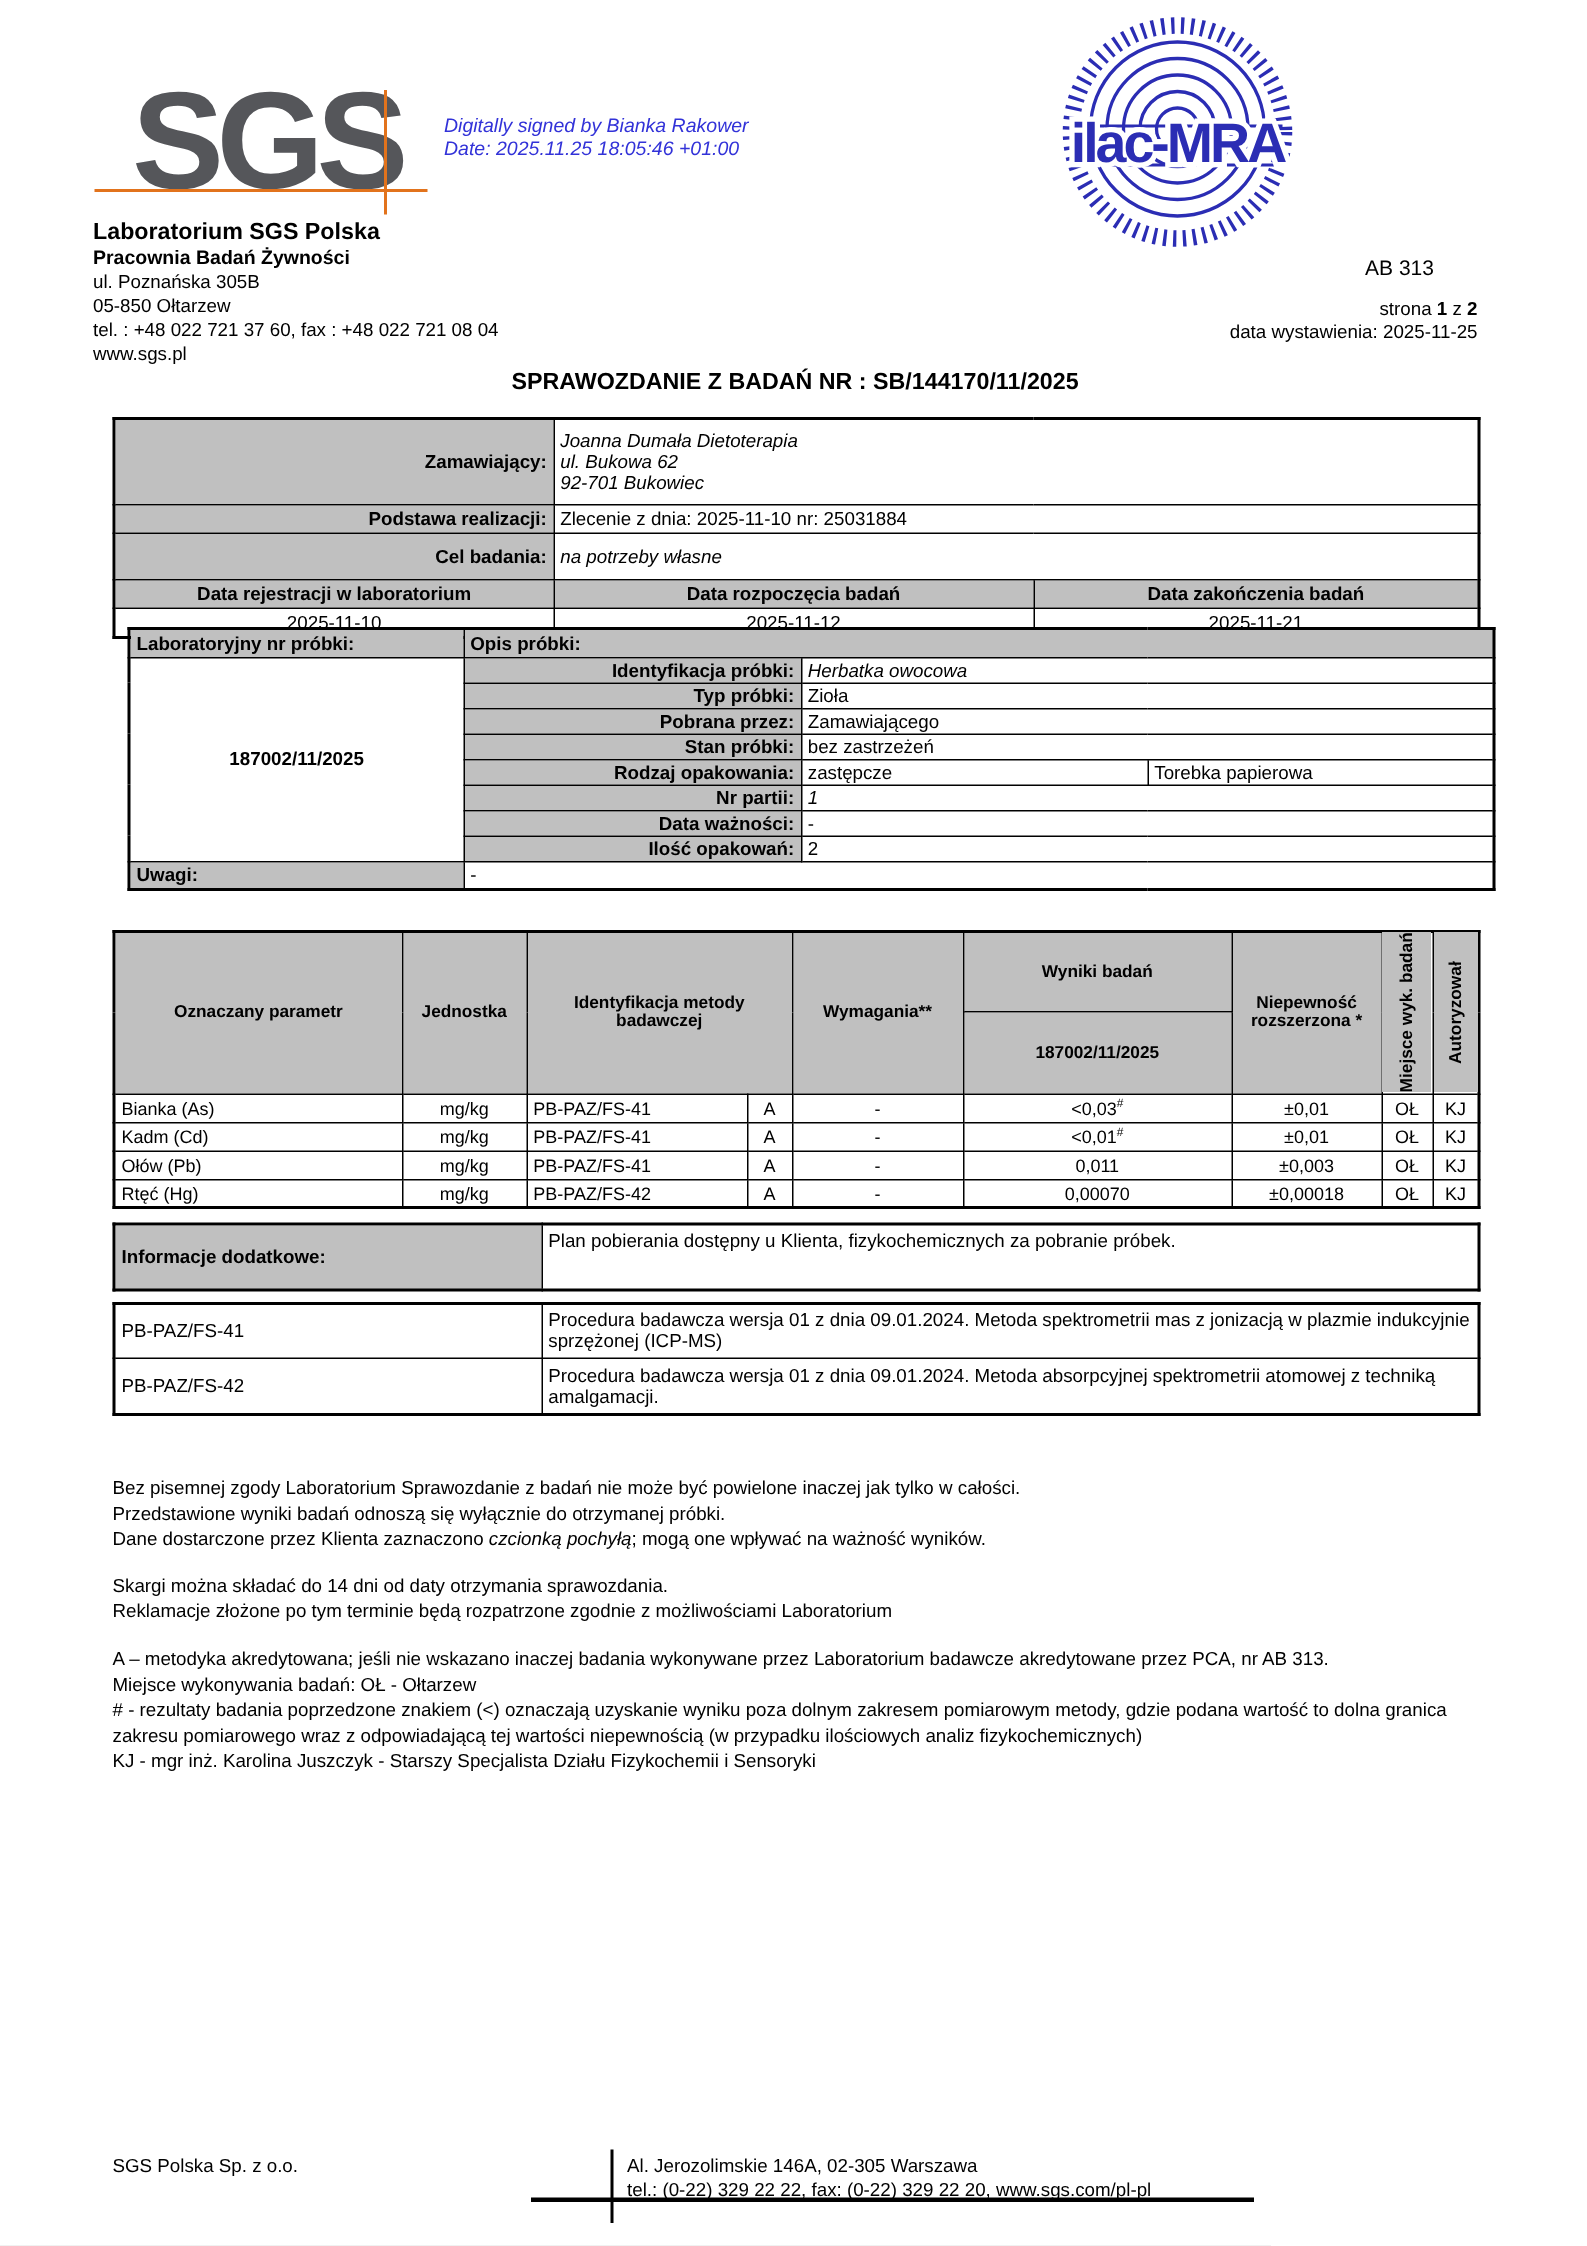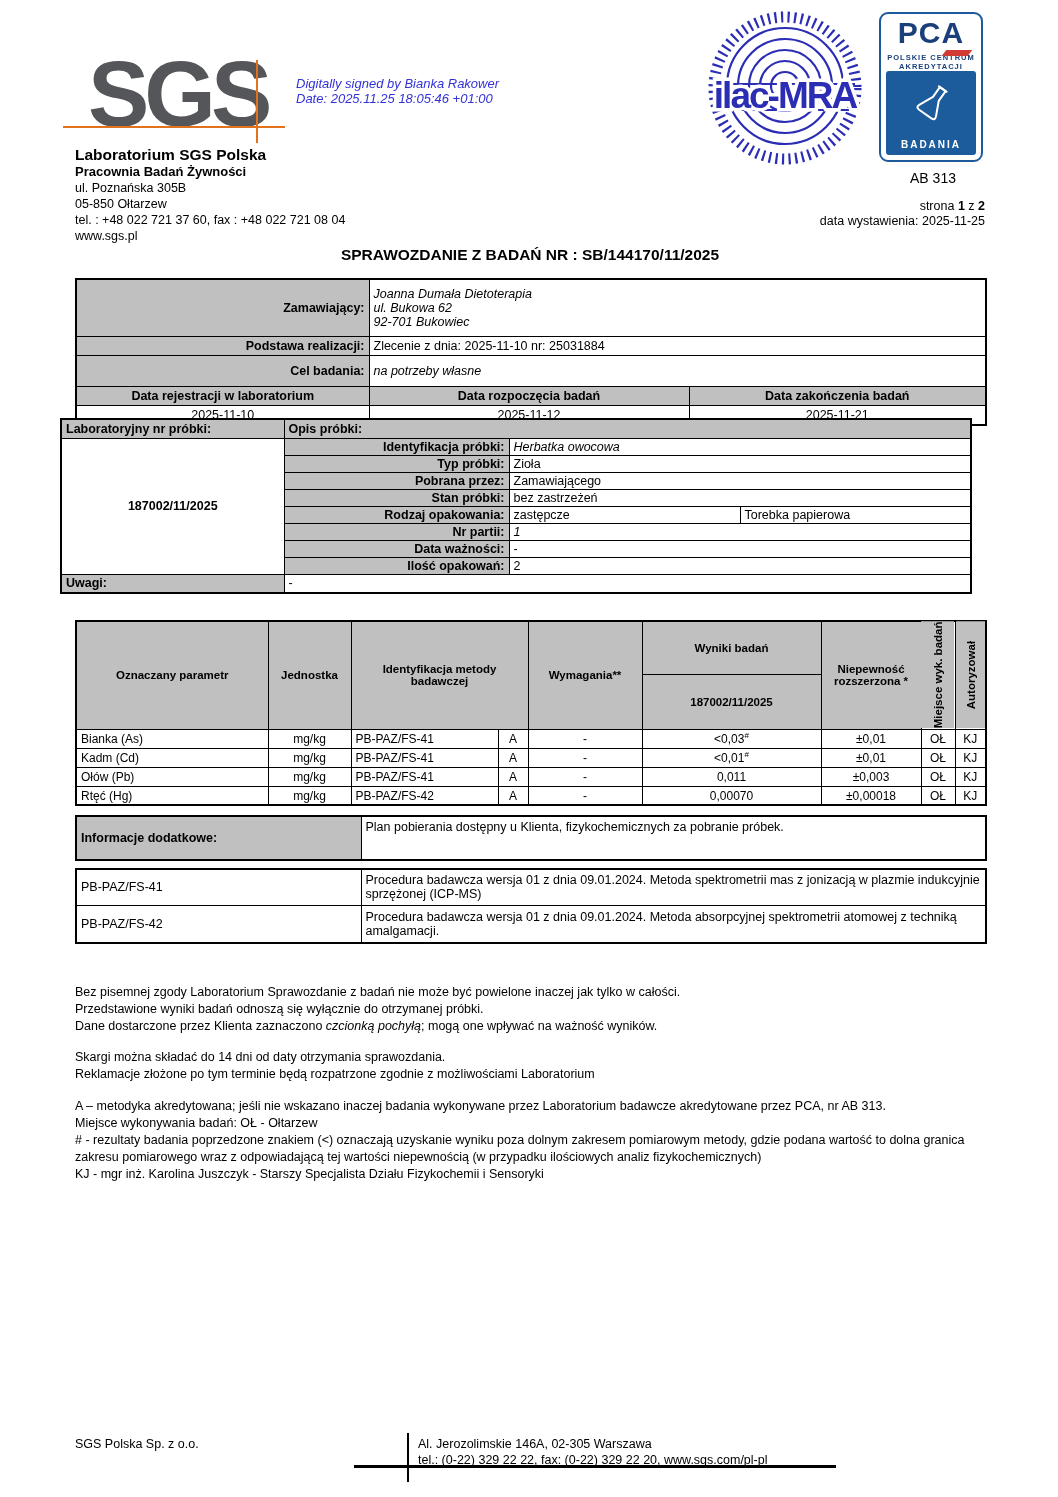--- a/index.html
+++ b/index.html
@@ -10,21 +10,21 @@
   }
   .abs { position:absolute; }
 
   
   .sgs-logo { left:88px; top:48px; font-size:92px; font-weight:bold; color:#55565a;
               letter-spacing:-5px; line-height:92px; }
   .sgs-underline { left:63px; top:126px; width:222px; height:2px; background:#e2731c; }
   .sgs-crossline { left:256px; top:60px; width:2px; height:83px; background:#e2731c; }
   .signature { left:296px; top:76px; font-size:13px; line-height:15px;
                font-style:italic; color:#3232d8; }
-  .addr { left:75px; top:146px; font-size:12.5px; line-height:16px; }
+  .addr { left:62px; top:146px; font-size:12.5px; line-height:16px; }
   .addr .l1 { font-size:15.5px; font-weight:bold; line-height:18px; }
   .addr .l2 { font-size:13px; font-weight:bold; line-height:16px; }
   .pageinfo { right:73px; top:199px; font-size:12.5px; line-height:15px; text-align:right; }
   .issuedate { right:73px; top:214px; font-size:12.5px; text-align:right; }
   .ab313 { left:880px; top:170px; width:106px; text-align:center; font-size:14px; }
 
   
   .ilac { left:705px; top:8px; }
 
   
@@ -97,37 +97,20 @@
         <circle cx="80" cy="78" r="36" stroke-width="2.2"></circle>
         <circle cx="80" cy="78" r="25" stroke-width="2.2"></circle>
         <circle cx="80" cy="78" r="14" stroke-width="2.2"></circle>
         <line x1="10" y1="76" x2="150" y2="76" stroke-width="2"></line>
         <line x1="10" y1="102" x2="150" y2="102" stroke-width="2"></line>
       </g>
       <text x="80" y="100" text-anchor="middle" font-family="Liberation Sans, sans-serif" font-size="37" font-weight="bold" letter-spacing="-2" fill="#2b2db4" stroke="#ffffff" stroke-width="7" paint-order="stroke">ilac-MRA</text>
     </svg>
   </div>
 
-  <div class="abs pca">
-    <div class="pca-name">PCA</div>
-    <div class="pca-red"></div>
-    <div class="pca-caps">
-      <div>POLSKIE CENTRUM</div>
-      <div>AKREDYTACJI</div>
-    </div>
-    <div class="pca-blue">
-      <svg width="94" height="60" viewBox="0 0 94 60" style="display:block;margin:2px auto 0">
-        <g transform="translate(47,30) rotate(35)">
-          <path d="M -3.5 -17 L 3.5 -17 L 3.5 -5 L 10 9 Q 12 13.5 7.5 13.5 L -7.5 13.5 Q -12 13.5 -10 9 L -3.5 -5 Z" fill="none" stroke="#ffffff" stroke-width="2" stroke-linejoin="round"></path>
-          <line x1="-5.5" y1="-17" x2="5.5" y2="-17" stroke="#ffffff" stroke-width="2"></line>
-        </g>
-      </svg>
-      <div class="pca-badania">BADANIA</div>
-    </div>
-  </div>
   <div class="abs ab313">AB 313</div>
 
   <div class="abs addr">
     <div class="l1">Laboratorium SGS Polska</div>
     <div class="l2">Pracownia Badań Żywności</div>
     <div>ul. Poznańska 305B</div>
     <div>05-850 Ołtarzew</div>
     <div>tel. : +48 022 721 37 60, fax : +48 022 721 08 04</div>
     <div>www.sgs.pl</div>
   </div>
@@ -171,21 +154,21 @@
       <th class="gray">Data zakończenia badań</th>
     </tr>
     <tr style="height:20px">
       <td class="ctr">2025-11-10</td>
       <td class="ctr">2025-11-12</td>
       <td class="ctr">2025-11-21</td>
     </tr>
   </tbody>
     </table>
 
-  <table class="abs doc-table" style="left:60px; top:418px; width:910px">
+  <table class="abs doc-table" style="left:85px; top:418px; width:910px">
     <colgroup>
         <col style="width:223px">
         <col style="width:225px">
         <col style="width:231px">
         <col style="width:231px">
       </colgroup>
     <tbody>
         <tr style="height:19px">
       <th class="lbl-left">Laboratoryjny nr próbki:</th>
       <th class="lbl-left" colspan="3">Opis próbki:</th>

